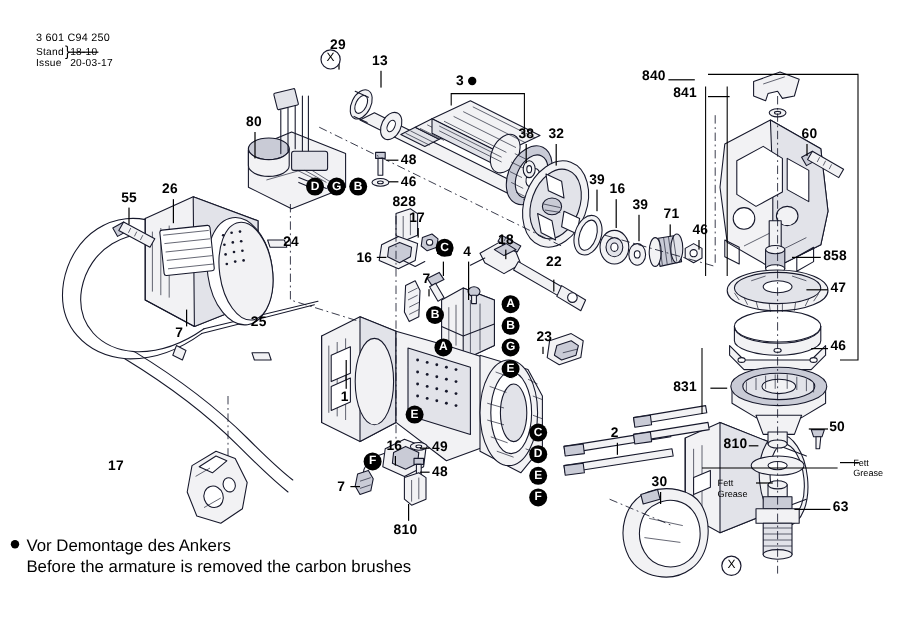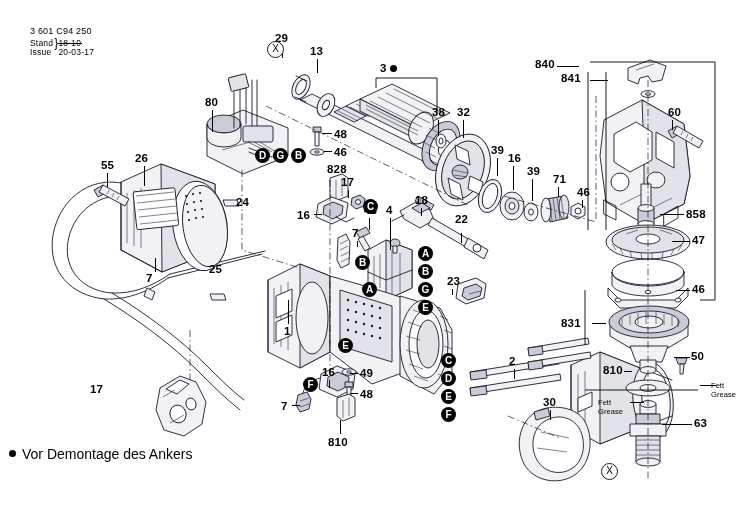--- a/index.html
+++ b/index.html
@@ -613,16 +613,17 @@
     <div>Fett</div>
     <div>Grease</div>
   </div>
   <div class="ln lnh" style="left:700px;top:385px;width:16px"></div>
   <div class="ln lnh" style="left:630px;top:402px;width:14px"></div>
 
   <div class="note">
     <span class="bullet"></span>
     <div>Vor Demontage des Ankers</div>
     <div class="gap"></div>
+    <div>Before the armature is removed the carbon brushes</div>
   </div>
 
 
 </div>
 
 </body></html>

